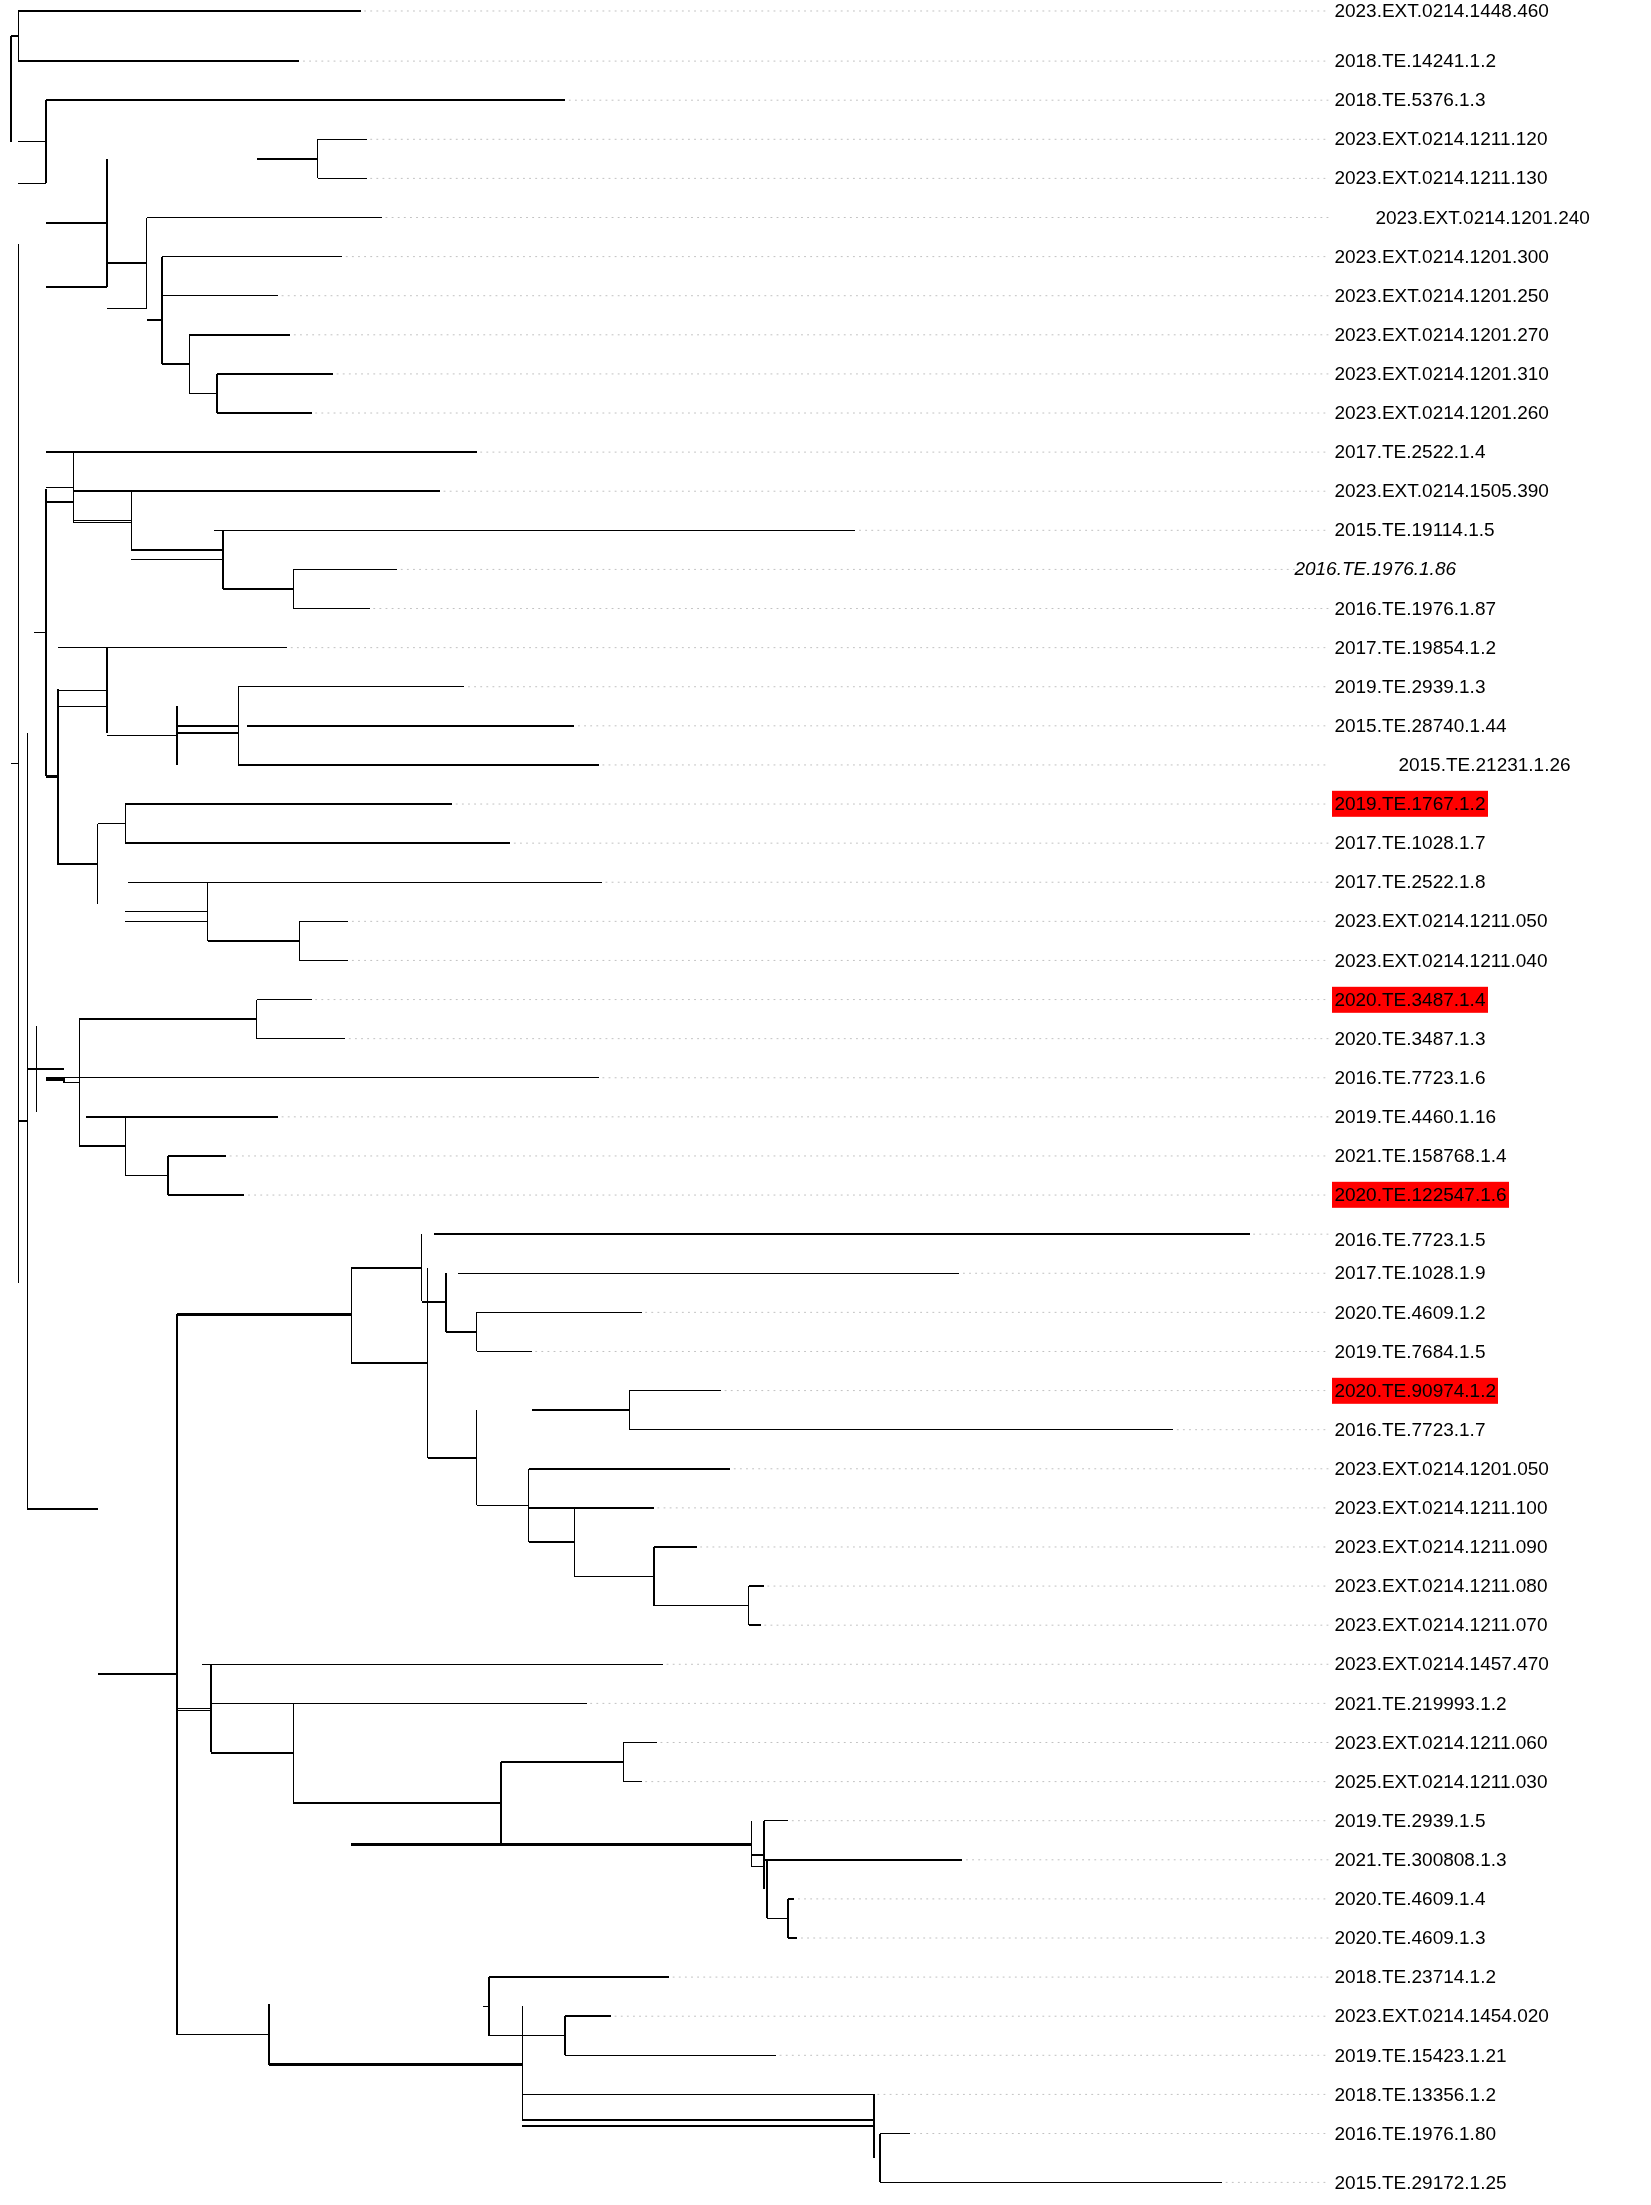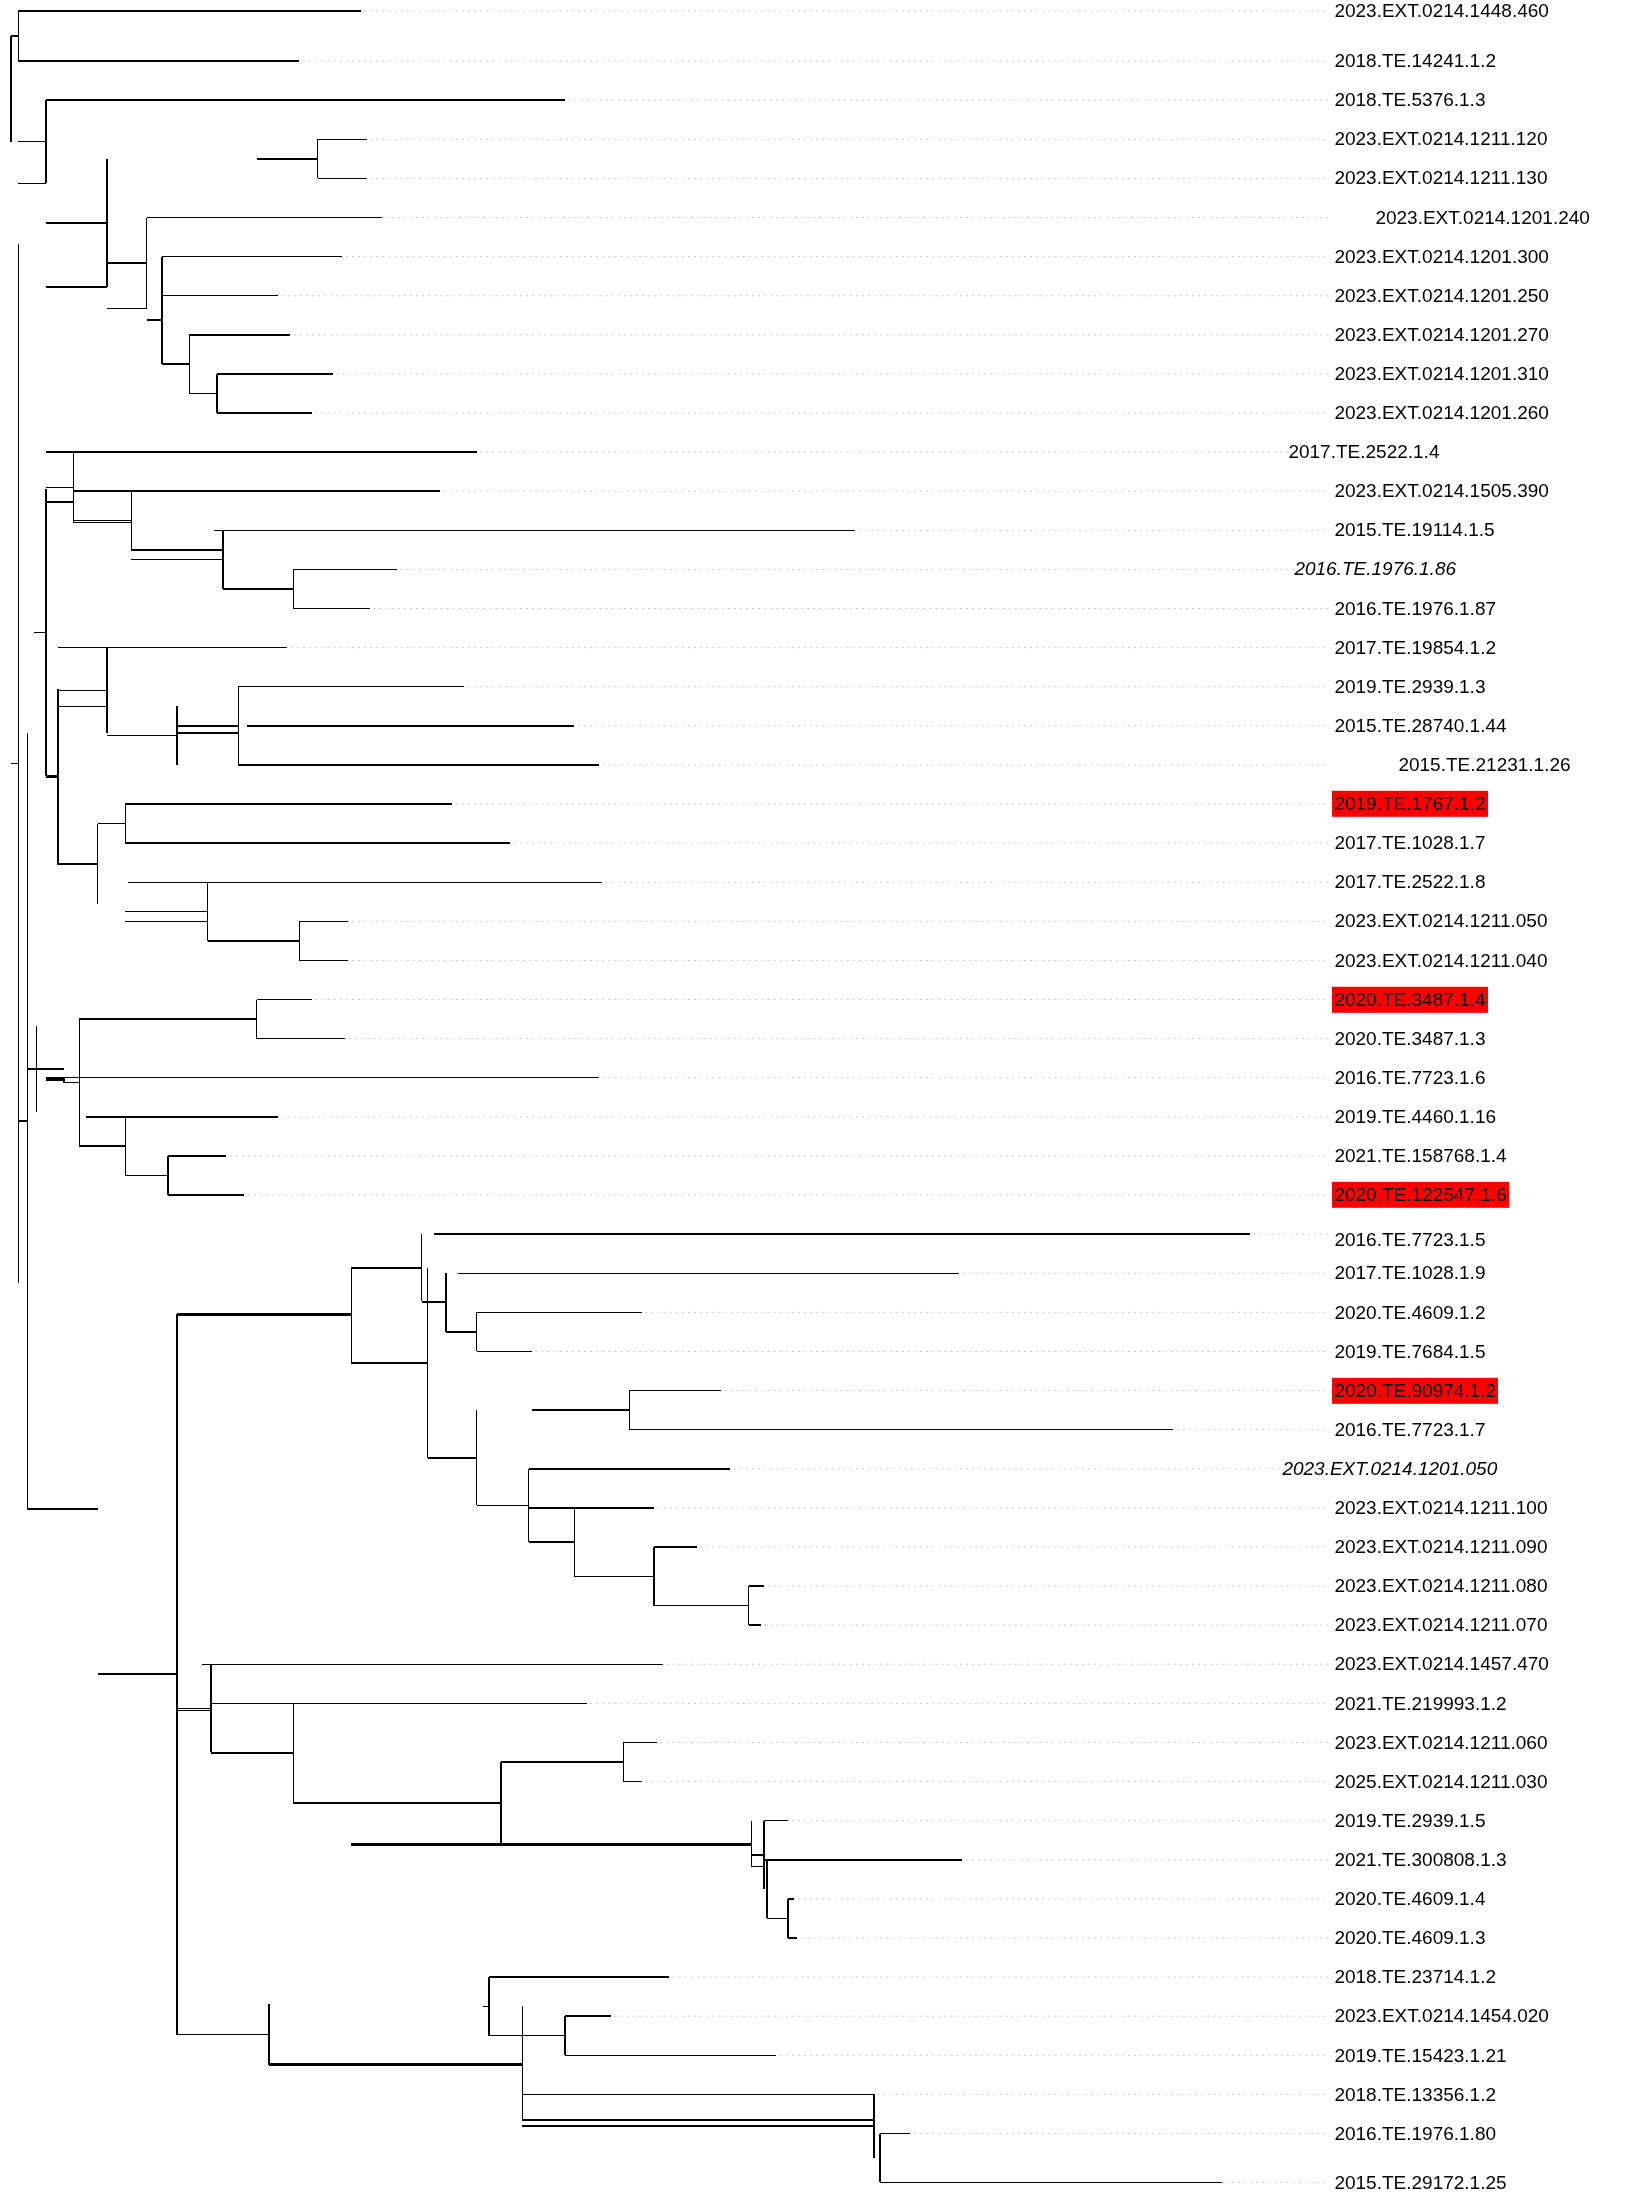--- a/index.html
+++ b/index.html
@@ -341,21 +341,21 @@
       <div class="tip-label" style="left: 1332px; top: 61px;">2018.TE.14241.1.2</div>
       <div class="tip-label" style="left: 1332px; top: 100px;">2018.TE.5376.1.3</div>
       <div class="tip-label" style="left: 1332px; top: 139px;">2023.EXT.0214.1211.120</div>
       <div class="tip-label" style="left: 1332px; top: 178px;">2023.EXT.0214.1211.130</div>
       <div class="tip-label" style="left: 1373px; top: 218px;">2023.EXT.0214.1201.240</div>
       <div class="tip-label" style="left: 1332px; top: 257px;">2023.EXT.0214.1201.300</div>
       <div class="tip-label" style="left: 1332px; top: 296px;">2023.EXT.0214.1201.250</div>
       <div class="tip-label" style="left: 1332px; top: 335px;">2023.EXT.0214.1201.270</div>
       <div class="tip-label" style="left: 1332px; top: 374px;">2023.EXT.0214.1201.310</div>
       <div class="tip-label" style="left: 1332px; top: 413px;">2023.EXT.0214.1201.260</div>
-      <div class="tip-label" style="left: 1286px; top: 452px;">2017.TE.2522.1.4</div>
+      <div class="tip-label" style="left: 1332px; top: 452px;">2017.TE.2522.1.4</div>
       <div class="tip-label" style="left: 1332px; top: 491px;">2023.EXT.0214.1505.390</div>
       <div class="tip-label" style="left: 1332px; top: 530px;">2015.TE.19114.1.5</div>
       <div class="tip-label" style="left: 1292px; top: 569px; font-style: italic;">2016.TE.1976.1.86</div>
       <div class="tip-label" style="left: 1332px; top: 609px;">2016.TE.1976.1.87</div>
       <div class="tip-label" style="left: 1332px; top: 648px;">2017.TE.19854.1.2</div>
       <div class="tip-label" style="left: 1332px; top: 687px;">2019.TE.2939.1.3</div>
       <div class="tip-label" style="left: 1332px; top: 726px;">2015.TE.28740.1.44</div>
       <div class="tip-label" style="left: 1396px; top: 765px;">2015.TE.21231.1.26</div>
       <div class="tip-label highlight" style="left: 1332px; top: 804px;">2019.TE.1767.1.2</div>
       <div class="tip-label" style="left: 1332px; top: 843px;">2017.TE.1028.1.7</div>
@@ -367,21 +367,21 @@
       <div class="tip-label" style="left: 1332px; top: 1078px;">2016.TE.7723.1.6</div>
       <div class="tip-label" style="left: 1332px; top: 1117px;">2019.TE.4460.1.16</div>
       <div class="tip-label" style="left: 1332px; top: 1156px;">2021.TE.158768.1.4</div>
       <div class="tip-label highlight" style="left: 1332px; top: 1195px;">2020.TE.122547.1.6</div>
       <div class="tip-label" style="left: 1332px; top: 1240px;">2016.TE.7723.1.5</div>
       <div class="tip-label" style="left: 1332px; top: 1273px;">2017.TE.1028.1.9</div>
       <div class="tip-label" style="left: 1332px; top: 1313px;">2020.TE.4609.1.2</div>
       <div class="tip-label" style="left: 1332px; top: 1352px;">2019.TE.7684.1.5</div>
       <div class="tip-label highlight" style="left: 1332px; top: 1391px;">2020.TE.90974.1.2</div>
       <div class="tip-label" style="left: 1332px; top: 1430px;">2016.TE.7723.1.7</div>
-      <div class="tip-label" style="left: 1280px; top: 1469px; font-style: italic;">2023.EXT.0214.1201.050</div>
+      <div class="tip-label" style="left: 1332px; top: 1469px;">2023.EXT.0214.1201.050</div>
       <div class="tip-label" style="left: 1332px; top: 1508px;">2023.EXT.0214.1211.100</div>
       <div class="tip-label" style="left: 1332px; top: 1547px;">2023.EXT.0214.1211.090</div>
       <div class="tip-label" style="left: 1332px; top: 1586px;">2023.EXT.0214.1211.080</div>
       <div class="tip-label" style="left: 1332px; top: 1625px;">2023.EXT.0214.1211.070</div>
       <div class="tip-label" style="left: 1332px; top: 1664px;">2023.EXT.0214.1457.470</div>
       <div class="tip-label" style="left: 1332px; top: 1704px;">2021.TE.219993.1.2</div>
       <div class="tip-label" style="left: 1332px; top: 1743px;">2023.EXT.0214.1211.060</div>
       <div class="tip-label" style="left: 1332px; top: 1782px;">2025.EXT.0214.1211.030</div>
       <div class="tip-label" style="left: 1332px; top: 1821px;">2019.TE.2939.1.5</div>
       <div class="tip-label" style="left: 1332px; top: 1860px;">2021.TE.300808.1.3</div>

